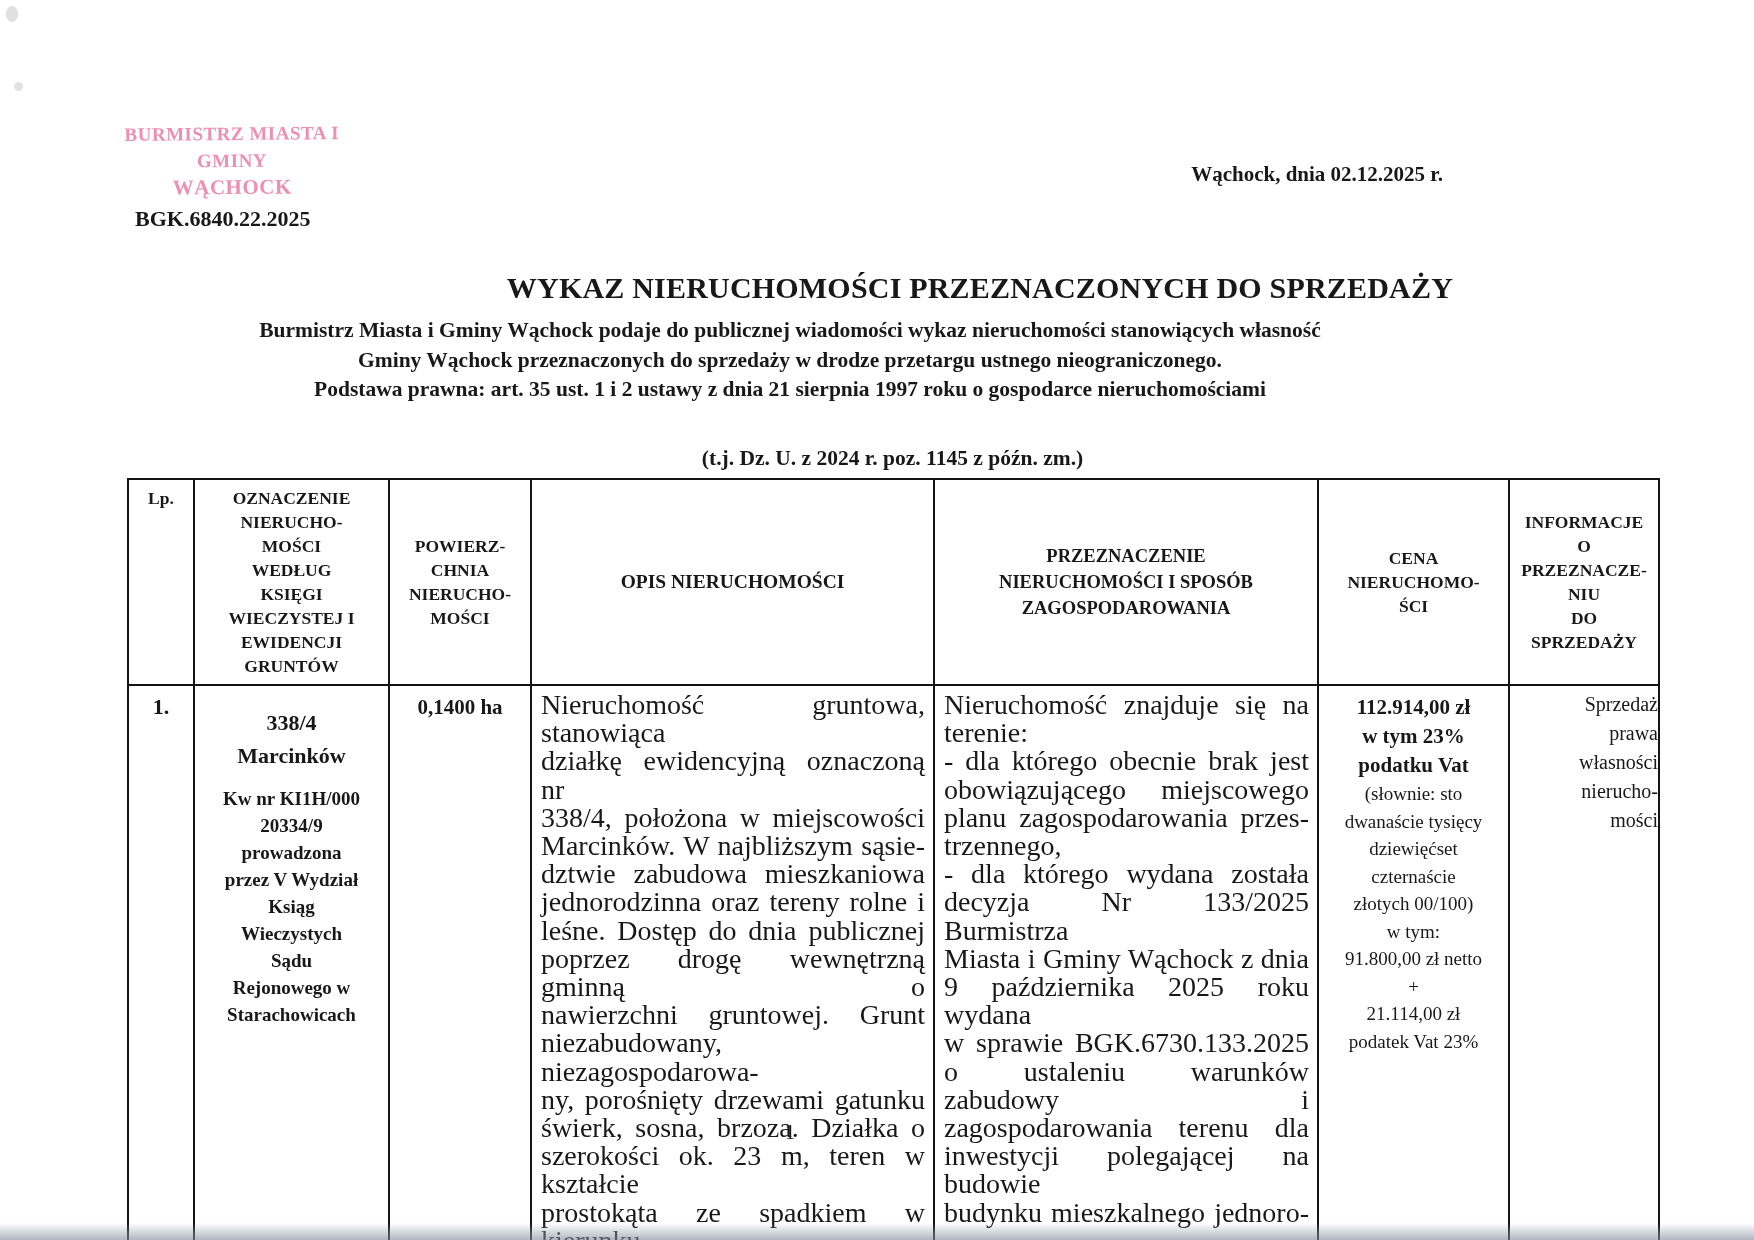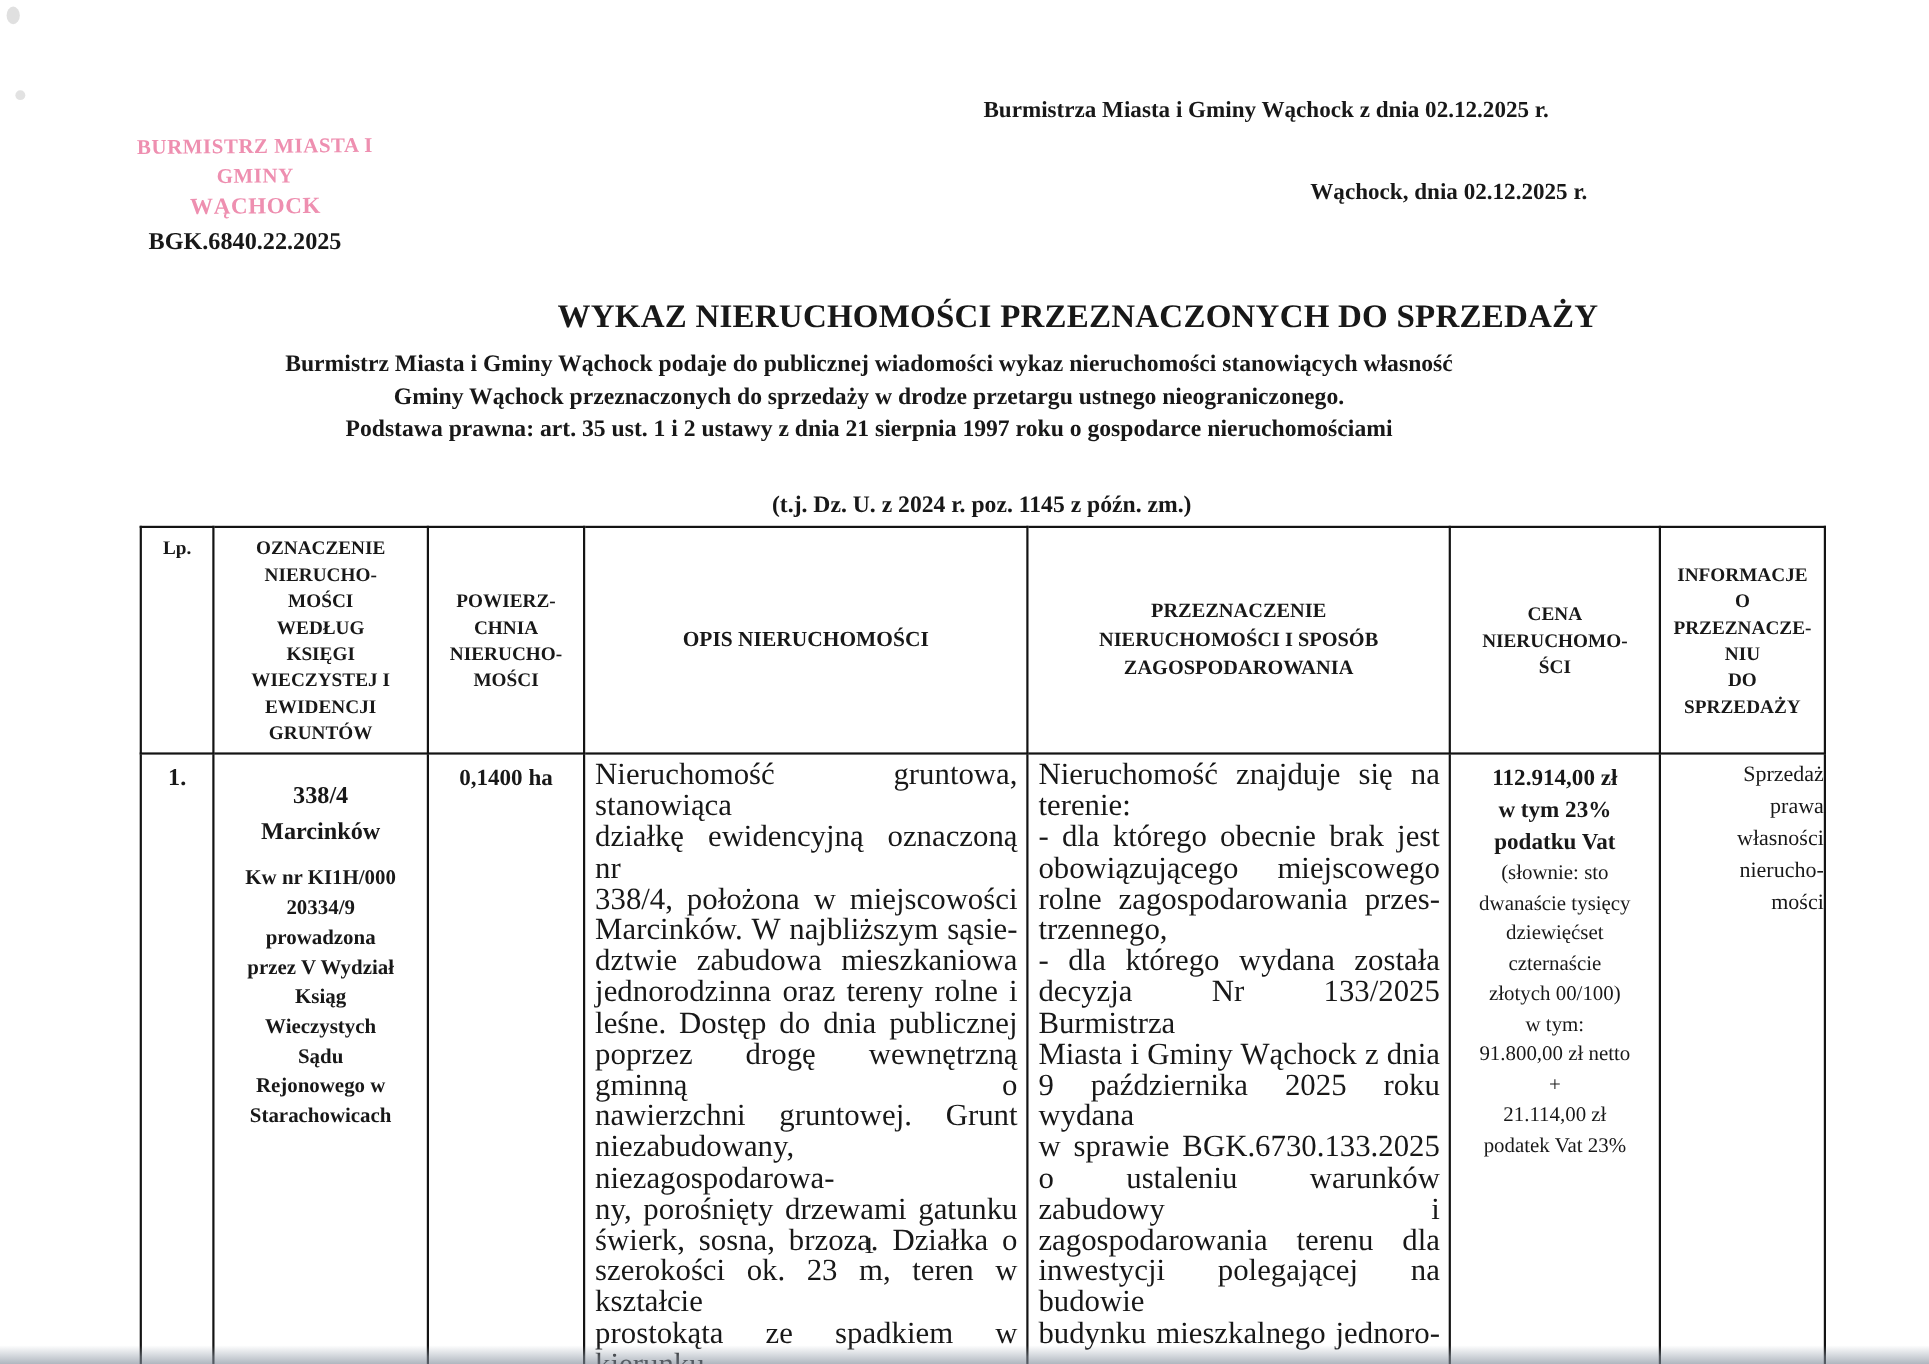--- a/index.html
+++ b/index.html
@@ -99,21 +99,20 @@
 
 <div class="abs speck1"></div>
 <div class="abs speck2"></div>
 
 <div class="abs stamp" style="color: rgb(238, 143, 176);">
   <div class="l1">BURMISTRZ MIASTA I GMINY</div>
   <div class="l2">WĄCHOCK</div>
 </div>
 
 <div class="abs attachment">
-  <div>Burmistrza Miasta i Gminy Wąchock z dnia 02.12.2025 r.</div>
 </div>
 
 <div class="abs place-date">Wąchock, dnia 02.12.2025 r.</div>
 
 <div class="abs case-number">BGK.6840.22.2025</div>
 
 <div class="abs doc-title">WYKAZ NIERUCHOMOŚCI PRZEZNACZONYCH DO SPRZEDAŻY</div>
 
 <div class="abs intro pre">Burmistrz Miasta i Gminy Wąchock podaje do publicznej wiadomości wykaz nieruchomości stanowiących własność
 Gminy Wąchock przeznaczonych do sprzedaży w drodze przetargu ustnego nieograniczonego.
@@ -193,21 +192,21 @@
           <div>świerk, sosna, brzoza. Działka o</div>
           <div>szerokości ok. 23 m, teren w kształcie</div>
           <div>prostokąta ze spadkiem w kierunku</div>
           <div>północnym. W ewidencji gruntów</div>
         </td>
     <td class="c-just c-purp">
           <div>Nieruchomość znajduje się na</div>
           <div>terenie:</div>
           <div>- dla którego obecnie brak jest</div>
           <div>obowiązującego miejscowego</div>
-          <div>rolne zagospodarowania przes-</div>
+          <div>planu zagospodarowania przes-</div>
           <div>trzennego,</div>
           <div>- dla którego wydana została</div>
           <div>decyzja Nr 133/2025 Burmistrza</div>
           <div>Miasta i Gminy Wąchock z dnia</div>
           <div>9 października 2025 roku wydana</div>
           <div>w sprawie BGK.6730.133.2025</div>
           <div>o ustaleniu warunków zabudowy i</div>
           <div>zagospodarowania terenu dla</div>
           <div>inwestycji polegającej na budowie</div>
           <div>budynku mieszkalnego jednoro-</div>

